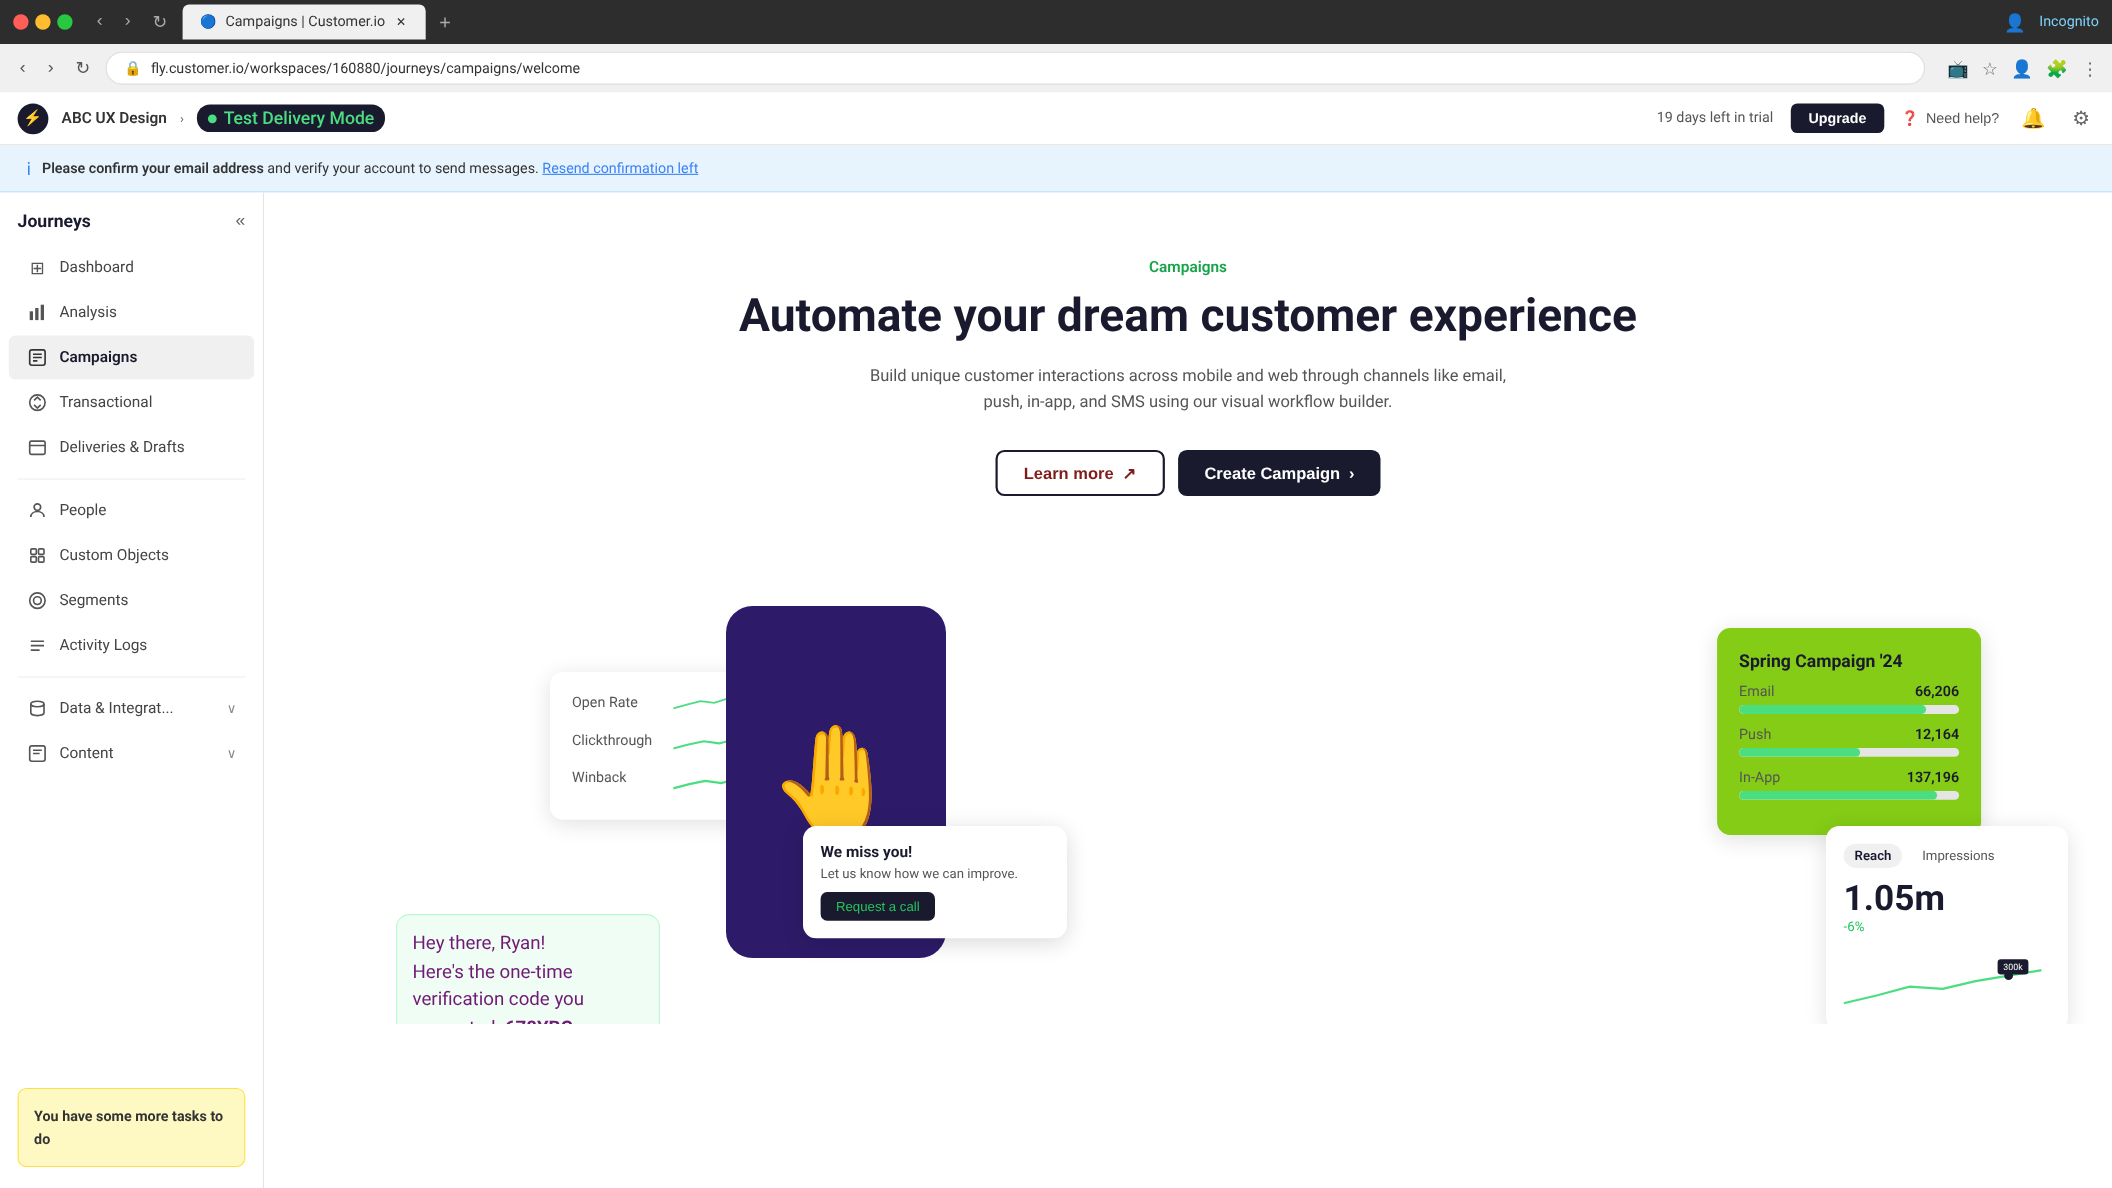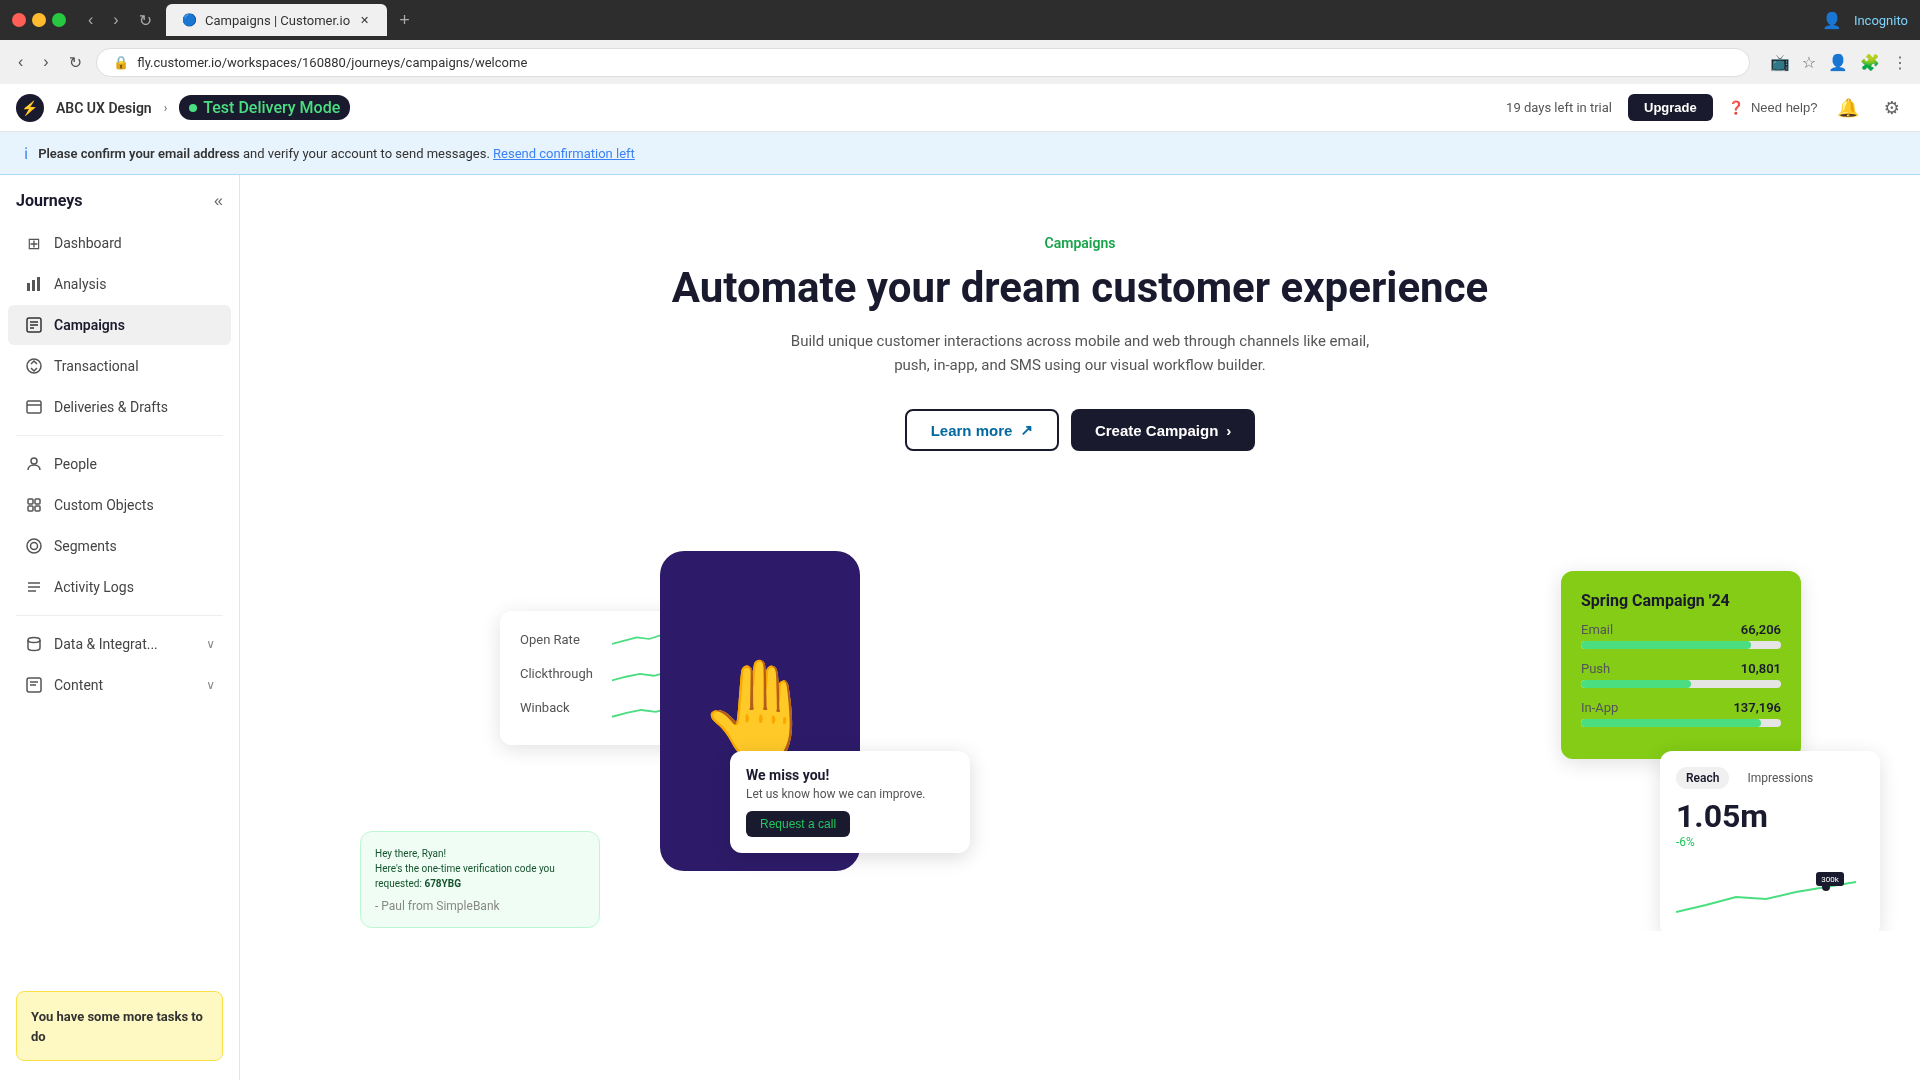--- a/index.html
+++ b/index.html
@@ -64,21 +64,21 @@
     .tasks-title { font-size: 13px; font-weight: 700; color: #333; line-height: 1.4; }
     .tasks-card-wrapper { position: relative; }
 
     
     .content-area { flex: 1; background: white; overflow-y: auto; position: relative; }
     .welcome-section { display: flex; flex-direction: column; align-items: center; text-align: center; padding: 60px 40px 40px; }
     .campaigns-label { color: #16a34a; font-size: 14px; font-weight: 600; margin-bottom: 12px; }
     .welcome-title { font-size: 42px; font-weight: 700; color: #1a1a2e; margin-bottom: 16px; line-height: 1.2; }
     .welcome-desc { font-size: 15px; color: #555; max-width: 600px; margin-bottom: 32px; line-height: 1.6; }
     .welcome-actions { display: flex; gap: 12px; margin-bottom: 60px; }
-    .learn-more-btn { display: flex; align-items: center; gap: 8px; padding: 10px 24px; border: 2px solid #1a1a2e; border-radius: 8px; background: white; font-size: 15px; font-weight: 600; cursor: pointer; color: #0369a1; }
+    .learn-more-btn { display: flex; align-items: center; gap: 8px; padding: 10px 24px; border: 2px solid #1a1a2e; border-radius: 8px; background: white; font-size: 15px; font-weight: 600; cursor: pointer; color: #7f1d1d; }
     .create-campaign-btn { display: flex; align-items: center; gap: 8px; padding: 10px 24px; background: #1a1a2e; color: white; border: none; border-radius: 8px; font-size: 15px; font-weight: 600; cursor: pointer; }
 
     
     .illustration-area { position: relative; width: 100%; height: 380px; overflow: hidden; }
     .stats-card { position: absolute; top: 20px; right: 119px; background: #84cc16; border-radius: 12px; box-shadow: 0 4px 20px rgba(0,0,0,0.12); padding: 20px; width: 240px; }
     .stats-card-title { font-size: 16px; font-weight: 700; color: #1a1a2e; margin-bottom: 12px; }
     .stat-row { margin-bottom: 12px; }
     .stat-label { display: flex; justify-content: space-between; margin-bottom: 4px; }
     .stat-name { font-size: 13px; color: #555; }
     .stat-value { font-size: 13px; font-weight: 600; color: #1a1a2e; }
@@ -105,21 +105,21 @@
     
     .reach-card { position: absolute; right: 60px; top: 260px; background: white; border-radius: 12px; box-shadow: 0 4px 20px rgba(0,0,0,0.12); padding: 16px; width: 220px; }
     .reach-tabs { display: flex; gap: 8px; margin-bottom: 8px; }
     .reach-tab { font-size: 12px; padding: 4px 10px; border-radius: 12px; cursor: pointer; color: #555; }
     .reach-tab.active { background: #f0f0f0; color: #1a1a2e; font-weight: 600; }
     .reach-value { font-size: 32px; font-weight: 700; color: #1a1a2e; }
     .reach-sub { font-size: 12px; color: #22c55e; }
 
     
     .verification-card { position: absolute; left: 130px; top: 310px; background: #f0fdf4; border: 1px solid #bbf7d0; border-radius: 12px; padding: 14px; width: 240px; }
-    .verification-text { font-size: 10px; color: #14532d; line-height: 1.5; }
+    .verification-text { font-size: 17px; color: #701a75; line-height: 1.5; }
     .verification-code { font-weight: 700; }
   </style>
 </head>
 <body>
 
 <div class="browser-chrome">
   <div class="browser-controls">
     <button class="browser-btn red"></button>
     <button class="browser-btn yellow"></button>
     <button class="browser-btn green"></button>
@@ -388,21 +388,21 @@
             <span class="stat-value">66,206</span>
           </div>
           <div class="stat-bar">
             <div class="stat-bar-fill" style="width:85%;"></div>
           </div>
         </div>
 
         <div class="stat-row">
           <div class="stat-label">
             <span class="stat-name">Push</span>
-            <span class="stat-value">10,801</span>
+            <span class="stat-value">12,164</span>
           </div>
           <div class="stat-bar">
             <div class="stat-bar-fill" style="width:55%;"></div>
           </div>
         </div>
 
         <div class="stat-row">
           <div class="stat-label">
             <span class="stat-name">In-App</span>
             <span class="stat-value">137,196</span>

